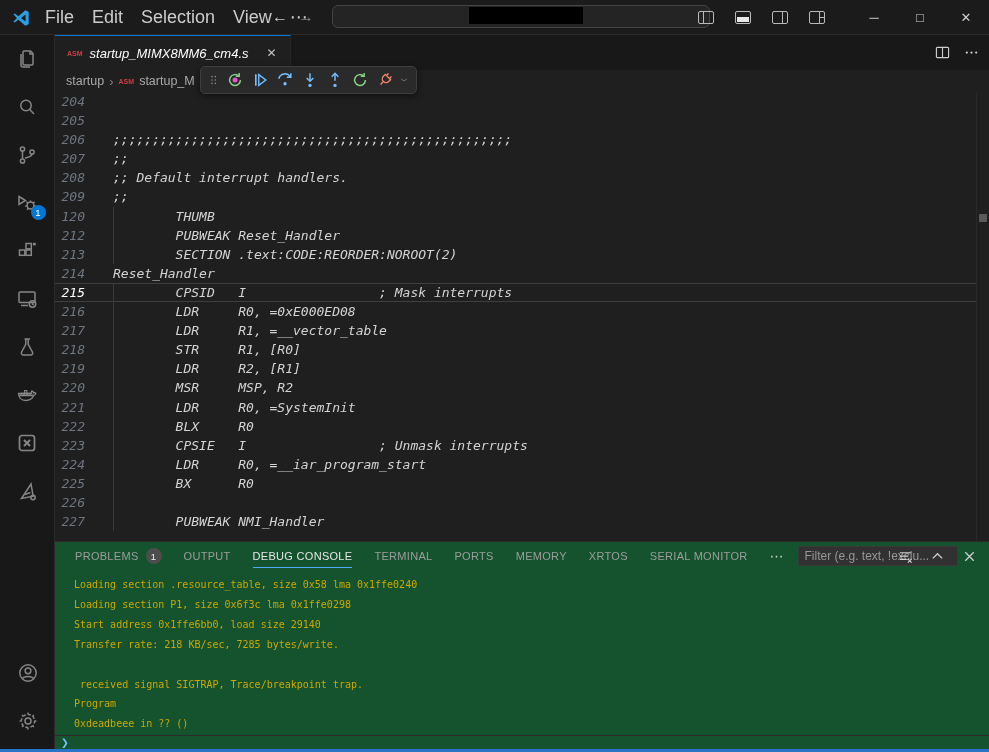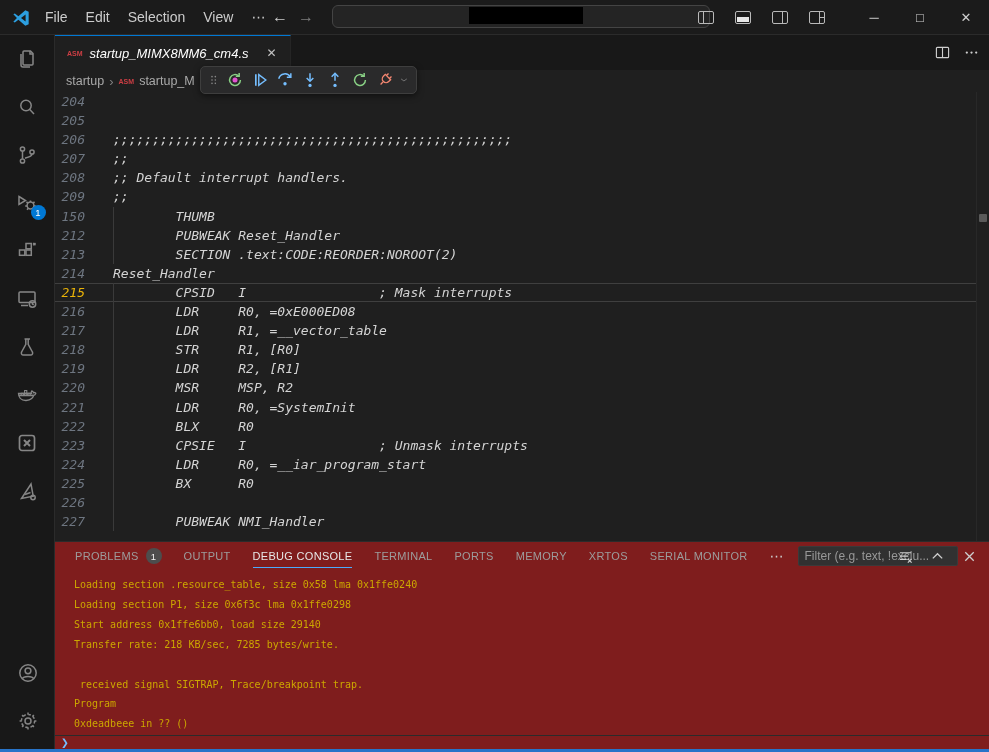--- a/index.html
+++ b/index.html
@@ -12,21 +12,21 @@
   }
   svg { display: block; }
 
   
   .titlebar {
     height: 35px; position: relative;
     background: #1b1b1b; border-bottom: 1px solid #2b2b2b;
   }
   .logo { position: absolute; left: 11px; top: 8px; width: 20px; height: 20px; }
   .menus { position: absolute; left: 36px; top: 0; height: 34px; display: flex; align-items: center; }
-  .menu-item { font-size: 14px; color: #cccccc; padding: 4px 9px; border-radius: 5px; cursor: default; }
+  .menu-item { font-size: 18px; color: #cccccc; padding: 4px 9px; border-radius: 5px; cursor: default; }
   .nav-arrows { position: absolute; left: 272px; top: 0; height: 34px; display: flex; align-items: center; gap: 10px; font-size: 16px; }
   .nav-arrows .fwd { color: #7d7d7d; }
   .cmd-center {
     position: absolute; left: 332px; top: 5px; width: 378px; height: 23px;
     background: #242424; border: 1px solid #444444; border-radius: 6px;
   }
   .redaction { position: absolute; left: 136px; top: 1px; width: 114px; height: 17px; background: #000; }
   .tb-right { position: absolute; right: 0; top: 0; height: 34px; display: flex; align-items: center; }
   .layout-icons { display: flex; align-items: center; gap: 21px; margin-right: 26px; }
   .win-controls { display: flex; align-items: center; }
@@ -82,26 +82,26 @@
   .dbg-chev { width: 14px; color: #9a9a9a; }
 
   
   .code-area { height: 449px; position: relative; overflow: hidden; background: #1f1f1f; }
   .code-lines { position: absolute; top: 0; left: 0; right: 0; }
   .line { height: 19.1px; line-height: 19.1px; display: flex; font-family: "DejaVu Sans Mono", monospace; font-size: 13px; white-space: pre; margin-right: 13px; font-style: italic; }
   .line .ln { width: 30px; text-align: right; color: #6e7681; flex: none; }
   .line .txt { margin-left: 28px; color: #d4d4d4; position: relative; }
   .line .txt.g::before { content: ""; position: absolute; left: 0; top: 0; bottom: 0; border-left: 1px solid #3a3a3a; }
   .line.cur { box-shadow: inset 0 1px 0 #3f3f3f, inset 0 -1px 0 #3f3f3f; }
-  .line.cur .ln { color: #eab308; }
+  .line.cur .ln { color: #ffffff; }
   .overview-ruler { position: absolute; right: 0; top: 0; bottom: 0; width: 13px; border-left: 1px solid #282828; background: #1f1f1f; }
   .ov-marker { position: absolute; left: 2px; right: 2px; top: 122px; height: 8px; background: #5a5a5a; border-radius: 1px; }
 
   
-  .panel { height: 208px; background: #7f1d1d; border-top: 1px solid #2b2b2b; display: flex; flex-direction: column; position: relative; }
+  .panel { height: 208px; background: #14532d; border-top: 1px solid #2b2b2b; display: flex; flex-direction: column; position: relative; }
   .panel-tabs { height: 28px; display: flex; align-items: center; padding-left: 20px; position: relative; flex: none; }
   .ptab { font-size: 11px; letter-spacing: .3px; color: #9d9d9d; margin-right: 22px; height: 28px; display: flex; align-items: center; gap: 7px; cursor: pointer; position: relative; }
   .ptab.active { color: #e7e7e7; }
   .ptab.active::after { content: ""; position: absolute; left: 0; right: 0; bottom: 2px; border-bottom: 1.5px solid #4daafc; }
   .ptab-badge { background: #4d4d4d; color: #f2f2f2; font-size: 9.5px; min-width: 16px; height: 16px; border-radius: 9px; display: flex; align-items: center; justify-content: center; }
   .ptab-more { color: #cccccc; font-size: 14px; margin-right: 14px; cursor: pointer; }
   .panel-filter {
     width: 160px; height: 20px; background: #313131; border: 1px solid #3a3a3a; border-radius: 2px;
     color: #cccccc; font-size: 12px; padding: 0 6px; outline: none;
   }
@@ -342,21 +342,21 @@
       </div>
 
     <div class="code-area">
       <div class="code-lines" id="code-lines">
           <div class="line"><span class="ln">204</span><span class="txt"></span></div>
           <div class="line"><span class="ln">205</span><span class="txt"></span></div>
           <div class="line"><span class="ln">206</span><span class="txt">;;;;;;;;;;;;;;;;;;;;;;;;;;;;;;;;;;;;;;;;;;;;;;;;;;;</span></div>
           <div class="line"><span class="ln">207</span><span class="txt">;;</span></div>
           <div class="line"><span class="ln">208</span><span class="txt">;; Default interrupt handlers.</span></div>
           <div class="line"><span class="ln">209</span><span class="txt">;;</span></div>
-          <div class="line"><span class="ln">150</span><span class="txt g">        THUMB</span></div>
+          <div class="line"><span class="ln">120</span><span class="txt g">        THUMB</span></div>
           <div class="line"><span class="ln">212</span><span class="txt g">        PUBWEAK Reset_Handler</span></div>
           <div class="line"><span class="ln">213</span><span class="txt g">        SECTION .text:CODE:REORDER:NOROOT(2)</span></div>
           <div class="line"><span class="ln">214</span><span class="txt">Reset_Handler</span></div>
           <div class="line cur"><span class="ln">215</span><span class="txt g">        CPSID   I                 ; Mask interrupts</span></div>
           <div class="line"><span class="ln">216</span><span class="txt g">        LDR     R0, =0xE000ED08</span></div>
           <div class="line"><span class="ln">217</span><span class="txt g">        LDR     R1, =__vector_table</span></div>
           <div class="line"><span class="ln">218</span><span class="txt g">        STR     R1, [R0]</span></div>
           <div class="line"><span class="ln">219</span><span class="txt g">        LDR     R2, [R1]</span></div>
           <div class="line"><span class="ln">220</span><span class="txt g">        MSR     MSP, R2</span></div>
           <div class="line"><span class="ln">221</span><span class="txt g">        LDR     R0, =SystemInit</span></div>

